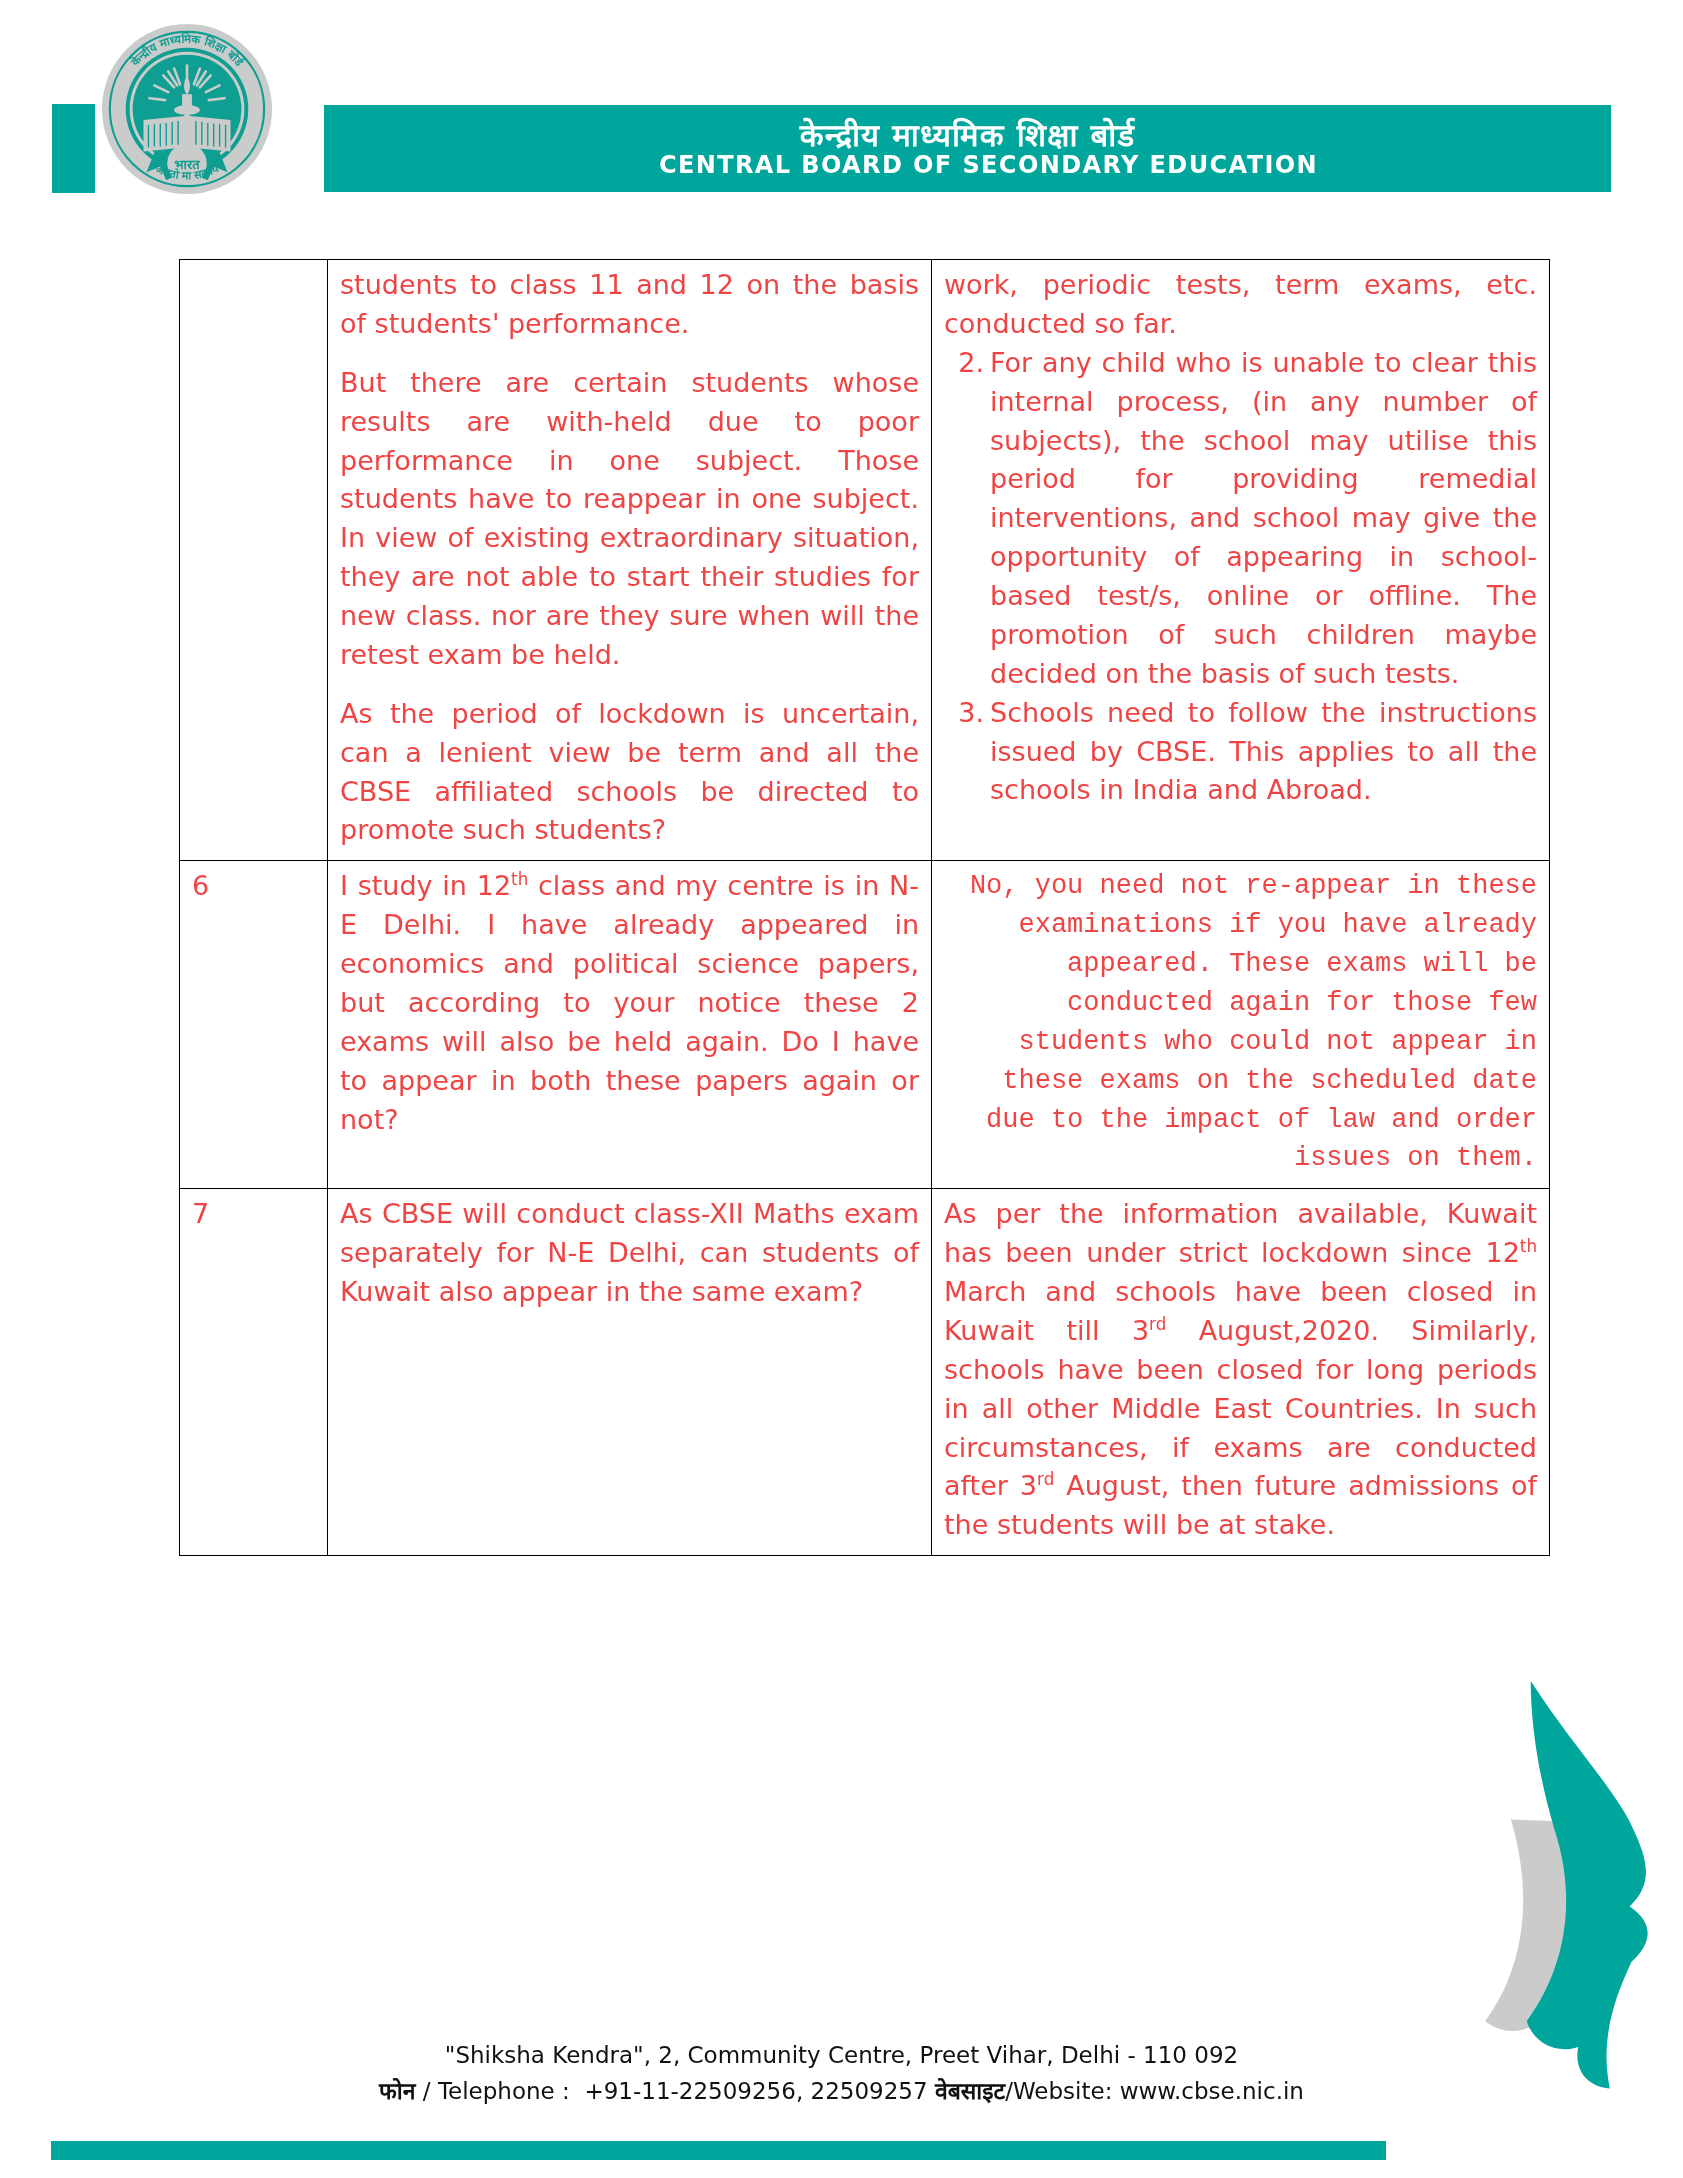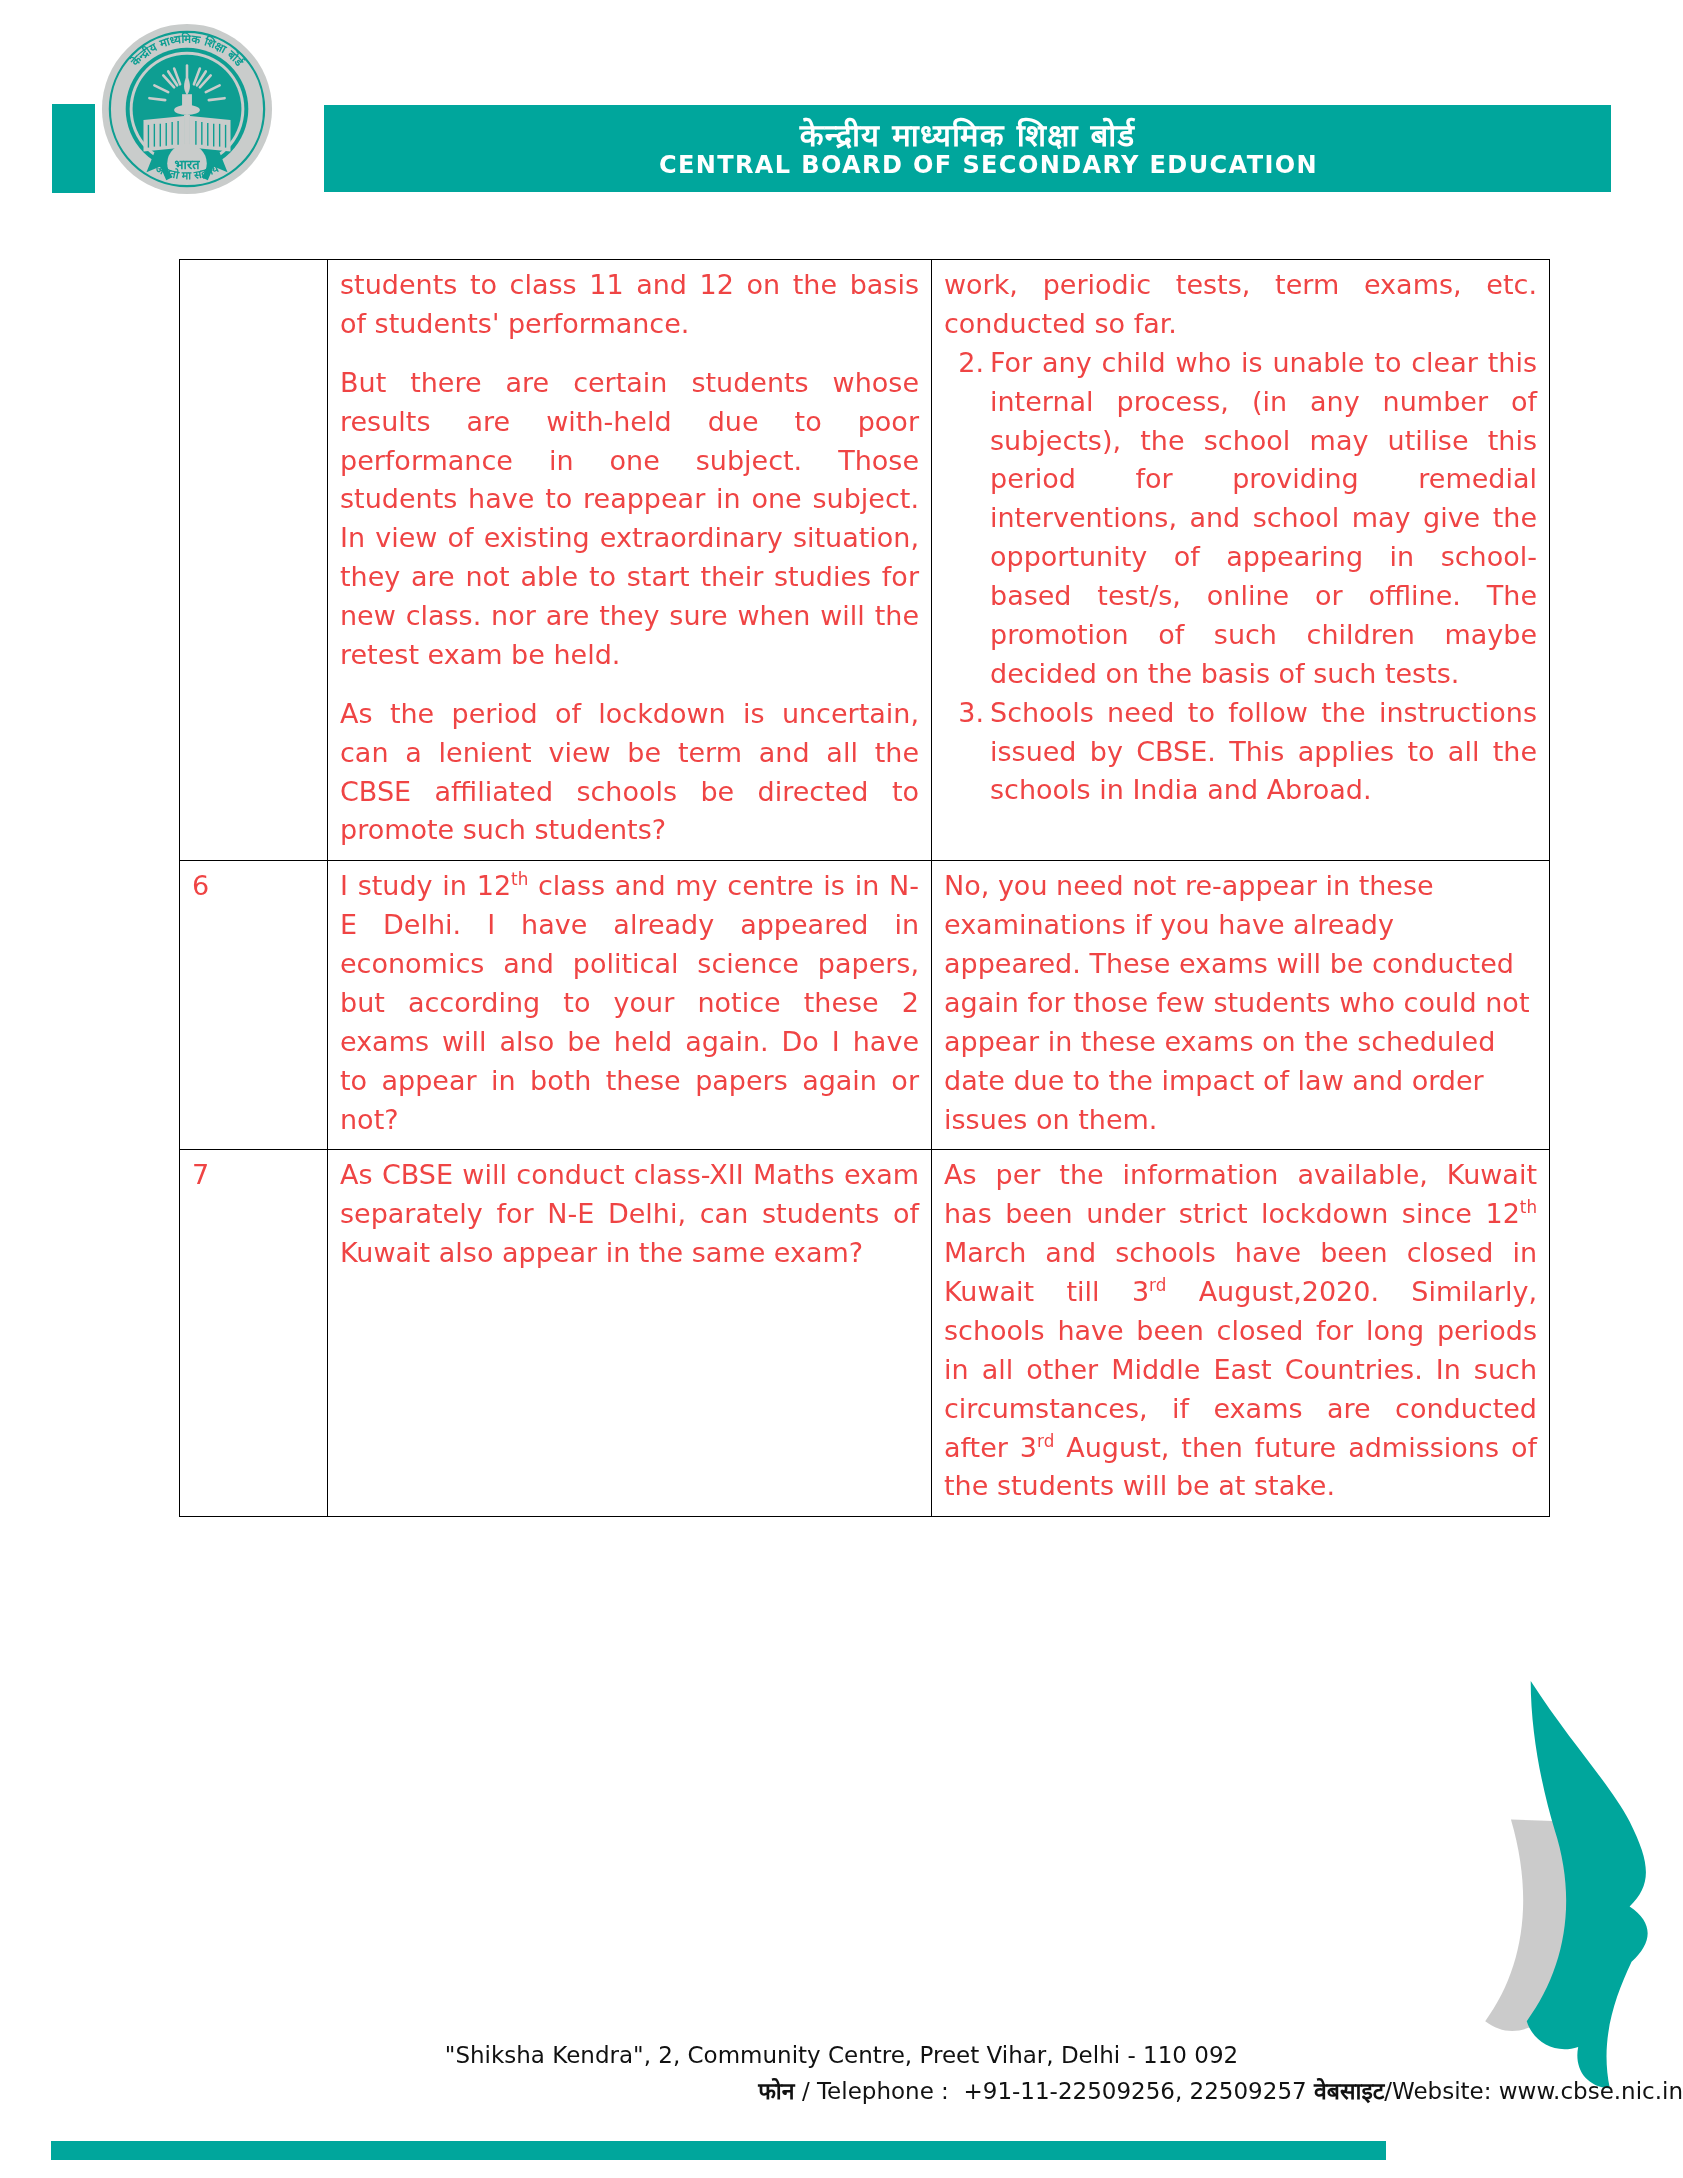--- a/index.html
+++ b/index.html
@@ -89,21 +89,21 @@
     font-size: 27px;
     line-height: 1.44;
     color: #ef4444;
     font-family: "DejaVu Sans", "Liberation Sans", sans-serif;
   }
   td.col-num   { width: 123px; text-align: left; padding-left: 14px; }
   td.col-q     { width: 579px; }
   td.col-a     { width: 593px; }
 
   .just   { text-align: justify; text-justify: inter-word; }
-  .left   { text-align: left; }
+  .left   { text-align: right; font-family: Liberation Mono, monospace; }
   p.blk   { margin: 0 0 0 0; }
   p.gap   { margin-top: 20px; }
   sup     { font-size: 0.62em; vertical-align: super; line-height: 0; }
 
   
   ol.ansnum {
     margin: 0;
     padding: 0;
     list-style: none;
   }
@@ -153,21 +153,20 @@
     font-size: 23px;
     color: #111111;
     line-height: 1.4;
     margin: 4px 0 0 0;
   }
   .foot-tel {
     font-size: 23px;
     color: #111111;
     line-height: 1.4;
     margin: 4px 0 0 0;
-    text-align: right;
   }
   .foot-tel .hi-b { font-weight: 700; }
   #footer-bar {
     position: absolute;
     left: 51px;
     top: 2141px;
     width: 1335px;
     height: 19px;
     background: #00a69c;
   }

